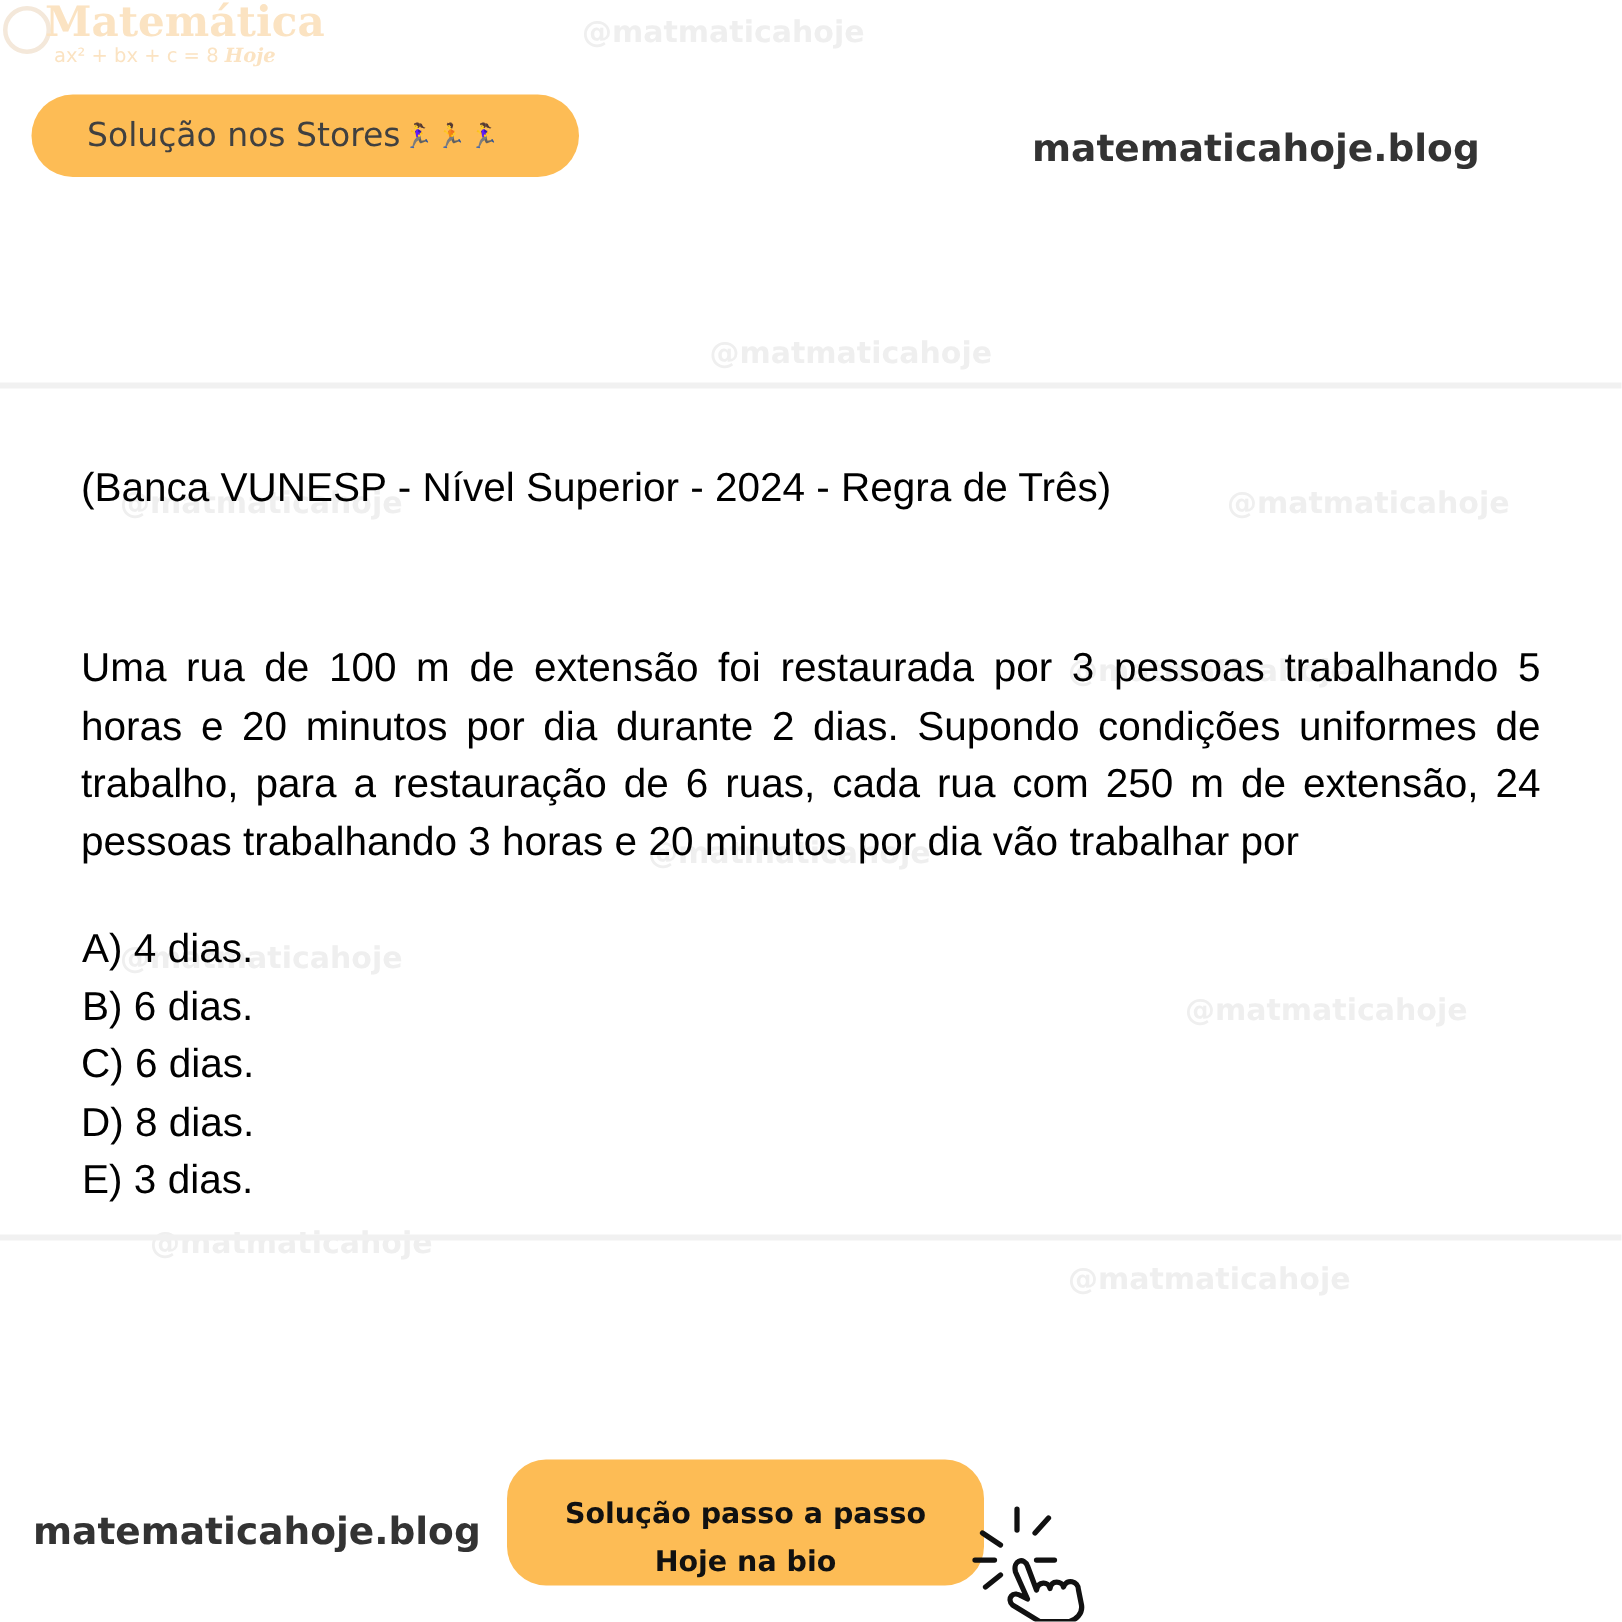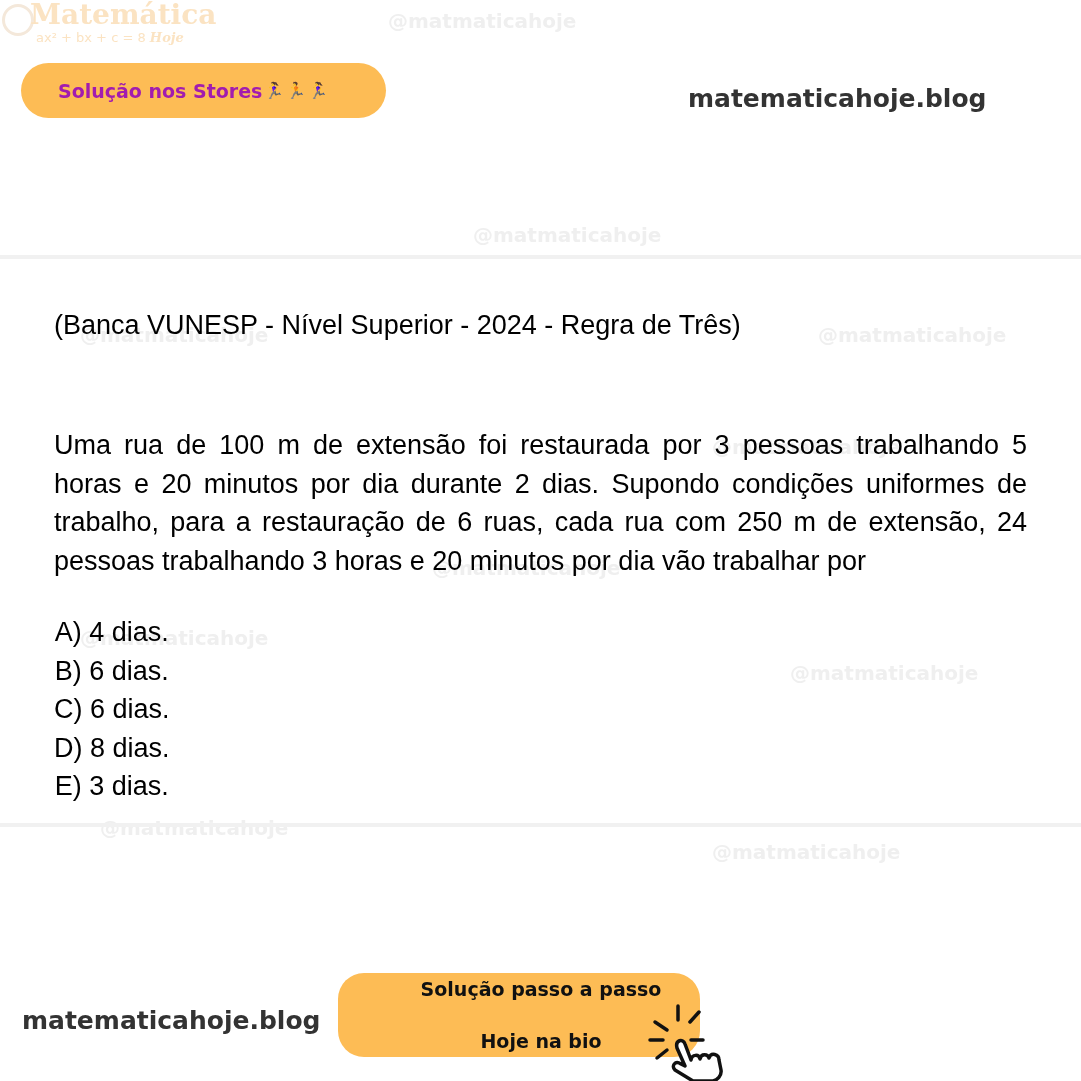--- a/index.html
+++ b/index.html
@@ -38,22 +38,22 @@
     .logo .pin {
       position: absolute; left: 2px; top: 4px; width: 26px; height: 26px;
       border: 3px solid #f4e8da; border-radius: 50%;
     }
     .pill-top {
       position: absolute; left: 21px; top: 63px; width: 365px; height: 55px;
       background: #fdbc55; border-radius: 28px; z-index: 1;
       display: flex; align-items: center; padding-left: 37px; box-sizing: border-box;
     }
     .pill-top .lbl {
-      font-family: "DejaVu Sans", sans-serif; font-weight: bold;
-      font-size: 19px; color: #a21caf;
+      font-family: "DejaVu Sans", sans-serif; font-weight: normal;
+      font-size: 22px; color: #404040;
     }
     .pill-top .runners { font-size: 16px; margin-left: 2px; color: #d8412f; letter-spacing: 2px; }
     .site-top {
       position: absolute; left: 688px; top: 84px;
       font-family: "DejaVu Sans", sans-serif; font-weight: bold;
       font-size: 25px; color: #333; z-index: 1;
     }
     .qtitle {
       position: absolute; left: 54px; top: 310px; z-index: 1;
       font-family: "Liberation Sans", sans-serif; font-weight: normal;
@@ -73,21 +73,21 @@
     }
     .options div { white-space: nowrap; text-align: center; }
     .site-bottom {
       position: absolute; left: 22px; top: 1006px; z-index: 1;
       font-family: "DejaVu Sans", sans-serif; font-weight: bold;
       font-size: 25px; color: #333;
     }
     .pill-bottom {
       position: absolute; left: 338px; top: 973px; width: 318px; height: 84px;
       background: #fdbc55; border-radius: 26px; z-index: 1;
-      display: flex; flex-direction: column; align-items: center; justify-content: space-between; padding-left: 44px;
+      display: flex; flex-direction: column; align-items: center; justify-content: flex-end;
     }
     .pill-bottom span {
       font-family: "DejaVu Sans", sans-serif; font-weight: bold;
       font-size: 19px; color: #111; line-height: 32px;
     }
     .hand { position: absolute; left: 645px; top: 1000px; width: 90px; height: 81px; z-index: 2; }
   </style>
 </head>
 <body>
 

